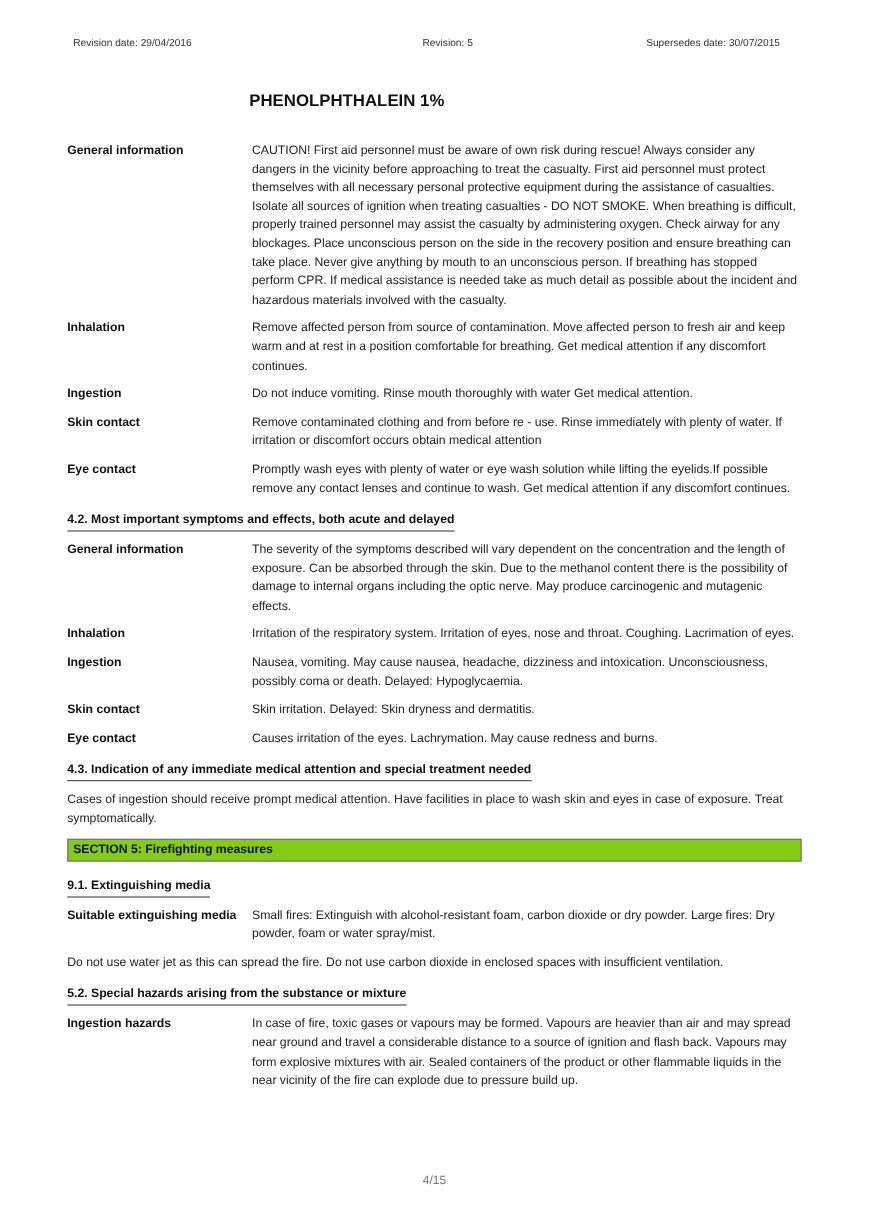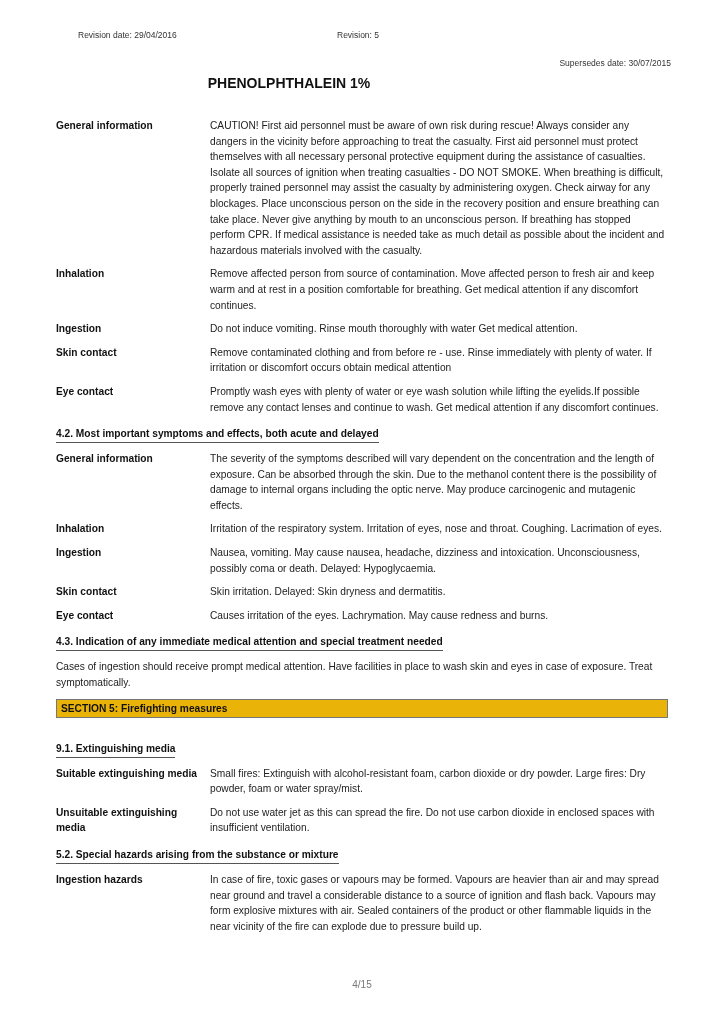--- a/index.html
+++ b/index.html
@@ -2,39 +2,39 @@
 <html><head>
 <meta charset="utf-8">
 <style>
   html, body { margin: 0; padding: 0; background: #ffffff; }
   body {
     width: 724px; height: 1024px; position: relative; overflow: hidden;
     font-family: "Liberation Sans", sans-serif; color: #111;
   }
   .header { position: absolute; top: 30px; left: 0; width: 724px; font-size: 8.5px; color: #333; }
   .header span { position: absolute; }
-  .rev-date { left: 78px; }
-  .revision { left: 337px; }
-  .supersedes { right: 53px; margin-top: 28px; }
+  .rev-date { left: 61px; }
+  .revision { left: 352px; }
+  .supersedes { right: 74px; }
   .title {
     position: absolute; top: 75px; left: 0; width: 578px; text-align: center;
     font-size: 14px; font-weight: bold; color: #111;
   }
   .content { position: absolute; left: 56px; top: 118px; width: 612px; }
   .row { display: flex; font-size: 10.2px; line-height: 15.6px; margin-bottom: 8px; }
   .label { width: 154px; flex-shrink: 0; font-weight: bold; color: #111; }
   .text { flex: 1; color: #222; }
   .subhead {
     font-size: 10.2px; font-weight: bold; color: #111; display: inline-block;
     border-bottom: 1px solid #555; padding-bottom: 1px; margin-bottom: 6px; line-height: 14px;
   }
   .subhead-wrap { margin-bottom: 2px; }
   .section-bar {
-    background: #eab308; border: 1px solid #777; font-size: 10.2px; font-weight: bold;
-    padding: 3px 4px; margin: 2px 0 20px 0; color: #111;
+    background: #84cc16; border: 1px solid #777; font-size: 10.2px; font-weight: bold;
+    padding: 3px 4px; margin: 2px 0 10px 0; color: #111;
   }
   .page-number { position: absolute; top: 979px; left: 0; width: 724px; text-align: center; font-size: 10px; color: #777; }
 </style>
 </head>
 <body>
 
 <div class="header">
   <span class="rev-date">Revision date: 29/04/2016</span>
   <span class="revision">Revision: 5</span>
   <span class="supersedes">Supersedes date: 30/07/2015</span>
@@ -99,21 +99,20 @@
 
   <div class="section-bar">SECTION 5: Firefighting measures</div>
 
   <div>
     <div class="subhead-wrap"><span class="subhead">9.1. Extinguishing media</span></div>
     <div class="row">
         <div class="label">Suitable extinguishing media</div>
         <div class="text">Small fires: Extinguish with alcohol-resistant foam, carbon dioxide or dry powder. Large fires: Dry powder, foam or water spray/mist.</div>
       </div>
     <div class="row">
-        <div class="label" style="width:128px;margin-right:26px;">Unsuitable extinguishing media</div>
         <div class="text">Do not use water jet as this can spread the fire. Do not use carbon dioxide in enclosed spaces with insufficient ventilation.</div>
       </div>
   </div>
 
   <div>
     <div class="subhead-wrap"><span class="subhead">5.2. Special hazards arising from the substance or mixture</span></div>
     <div class="row">
         <div class="label">Ingestion hazards</div>
         <div class="text">In case of fire, toxic gases or vapours may be formed. Vapours are heavier than air and may spread near ground and travel a considerable distance to a source of ignition and flash back. Vapours may form explosive mixtures with air. Sealed containers of the product or other flammable liquids in the near vicinity of the fire can explode due to pressure build up.</div>
       </div>

